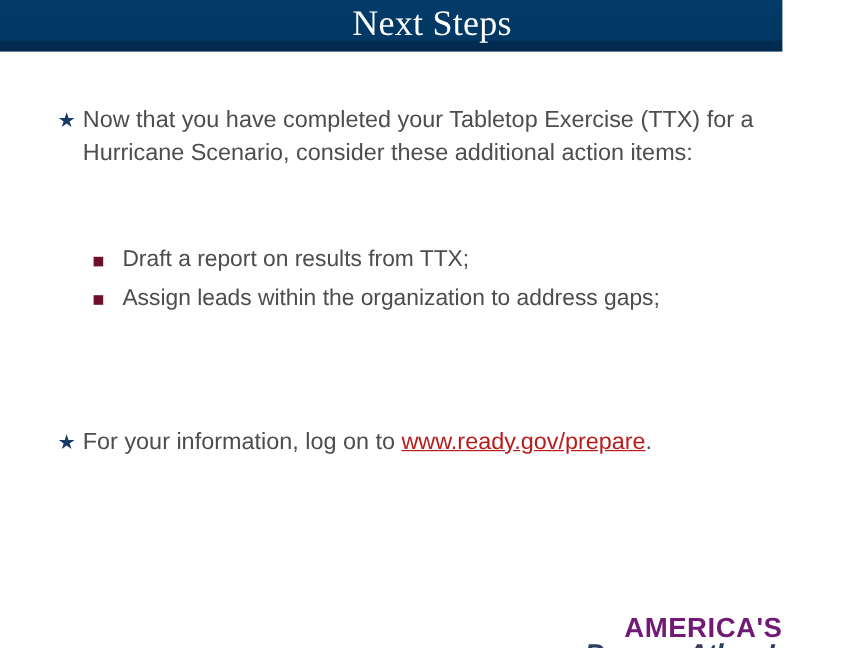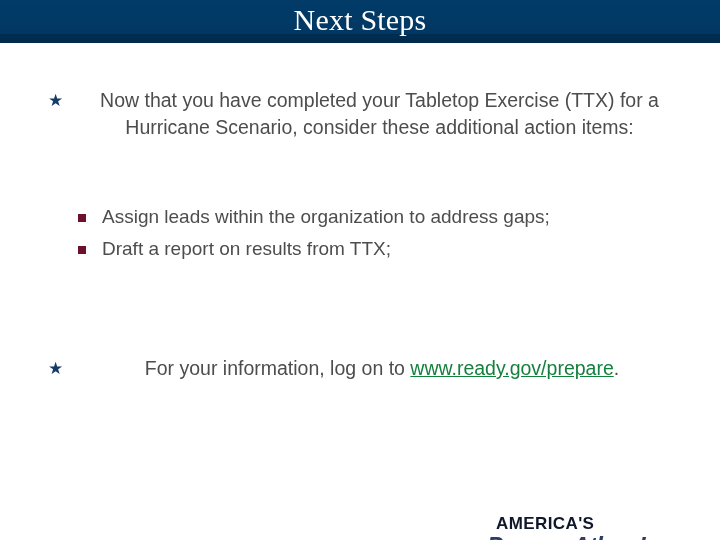--- a/index.html
+++ b/index.html
@@ -14,21 +14,21 @@
     font-family: "Liberation Sans", sans-serif;
     overflow: hidden;
     position: relative;
   }
 
   
   .title-bar {
     position: absolute;
     left: 0;
     top: 0;
-    width: 720px;
+    width: 652px;
     height: 43px;
     background: #003366;
     background: linear-gradient(180deg, #023b68 0%, #013863 78%, #012d52 79%, #01294b 100%);
   }
   .title-text {
     position: absolute;
     left: 0;
     top: 2px;
     width: 720px;
     text-align: center;
@@ -63,21 +63,21 @@
     line-height: 27px;
     text-align: left;
     padding-left: 3px;
     box-sizing: border-box;
   }
   .bullet-l1 .l1-text {
     flex: 1 1 auto;
     color: #4d4d4d;
     font-size: 19.5px;
     line-height: 27px;
-    text-align: center;
+    text-align: left;
   }
 
   #bullet-one {
     left: 45px;
     top: 44px;
     width: 645px;
   }
   #bullet-two {
     left: 45px;
     top: 312px;
@@ -111,42 +111,42 @@
   .bullet-l2 .l2-text {
     flex: 1 1 auto;
     color: #4d4d4d;
     font-size: 19px;
     line-height: 28px;
     text-align: left;
   }
 
   
   .link {
-    color: #15803d;
+    color: #b91c1c;
     text-decoration: underline;
     cursor: pointer;
   }
 
   
   .logo {
     position: absolute;
     left: 487px;
     top: 471px;
     width: 165px;
     text-align: center;
     user-select: none;
   }
   .logo-line1 {
     font-family: "Liberation Sans", sans-serif;
     font-weight: bold;
-    font-size: 17px;
+    font-size: 23px;
     line-height: 19px;
     letter-spacing: 0.4px;
-    color: #0f172a;
-    text-align: left;
+    color: #701a75;
+    text-align: right;
     padding-left: 9px;
   }
   .logo-line2 {
     position: relative;
     font-family: "Liberation Sans", sans-serif;
     font-weight: bold;
     font-style: italic;
     font-size: 24px;
     line-height: 25px;
     letter-spacing: -0.6px;
@@ -180,28 +180,28 @@
     <span class="star-marker">★</span>
     <span class="l1-text">Now that you have completed your Tabletop Exercise (TTX) for a Hurricane Scenario, consider these additional action items:</span>
   </div>
 
   <div class="sub-list">
 
     <div class="bullet-l2">
       <span class="sq-marker">
           <i></i>
         </span>
-      <span class="l2-text">Assign leads within the organization to address gaps;</span>
+      <span class="l2-text">Draft a report on results from TTX;</span>
     </div>
 
     <div class="bullet-l2">
       <span class="sq-marker">
           <i></i>
         </span>
-      <span class="l2-text">Draft a report on results from TTX;</span>
+      <span class="l2-text">Assign leads within the organization to address gaps;</span>
     </div>
 
 
   </div>
 
   <div class="bullet-l1" id="bullet-two">
     <span class="star-marker">★</span>
     <span class="l1-text"><span>For your information, log on to </span><span class="link">www.ready.gov/prepare</span><span>.</span></span>
   </div>
 

